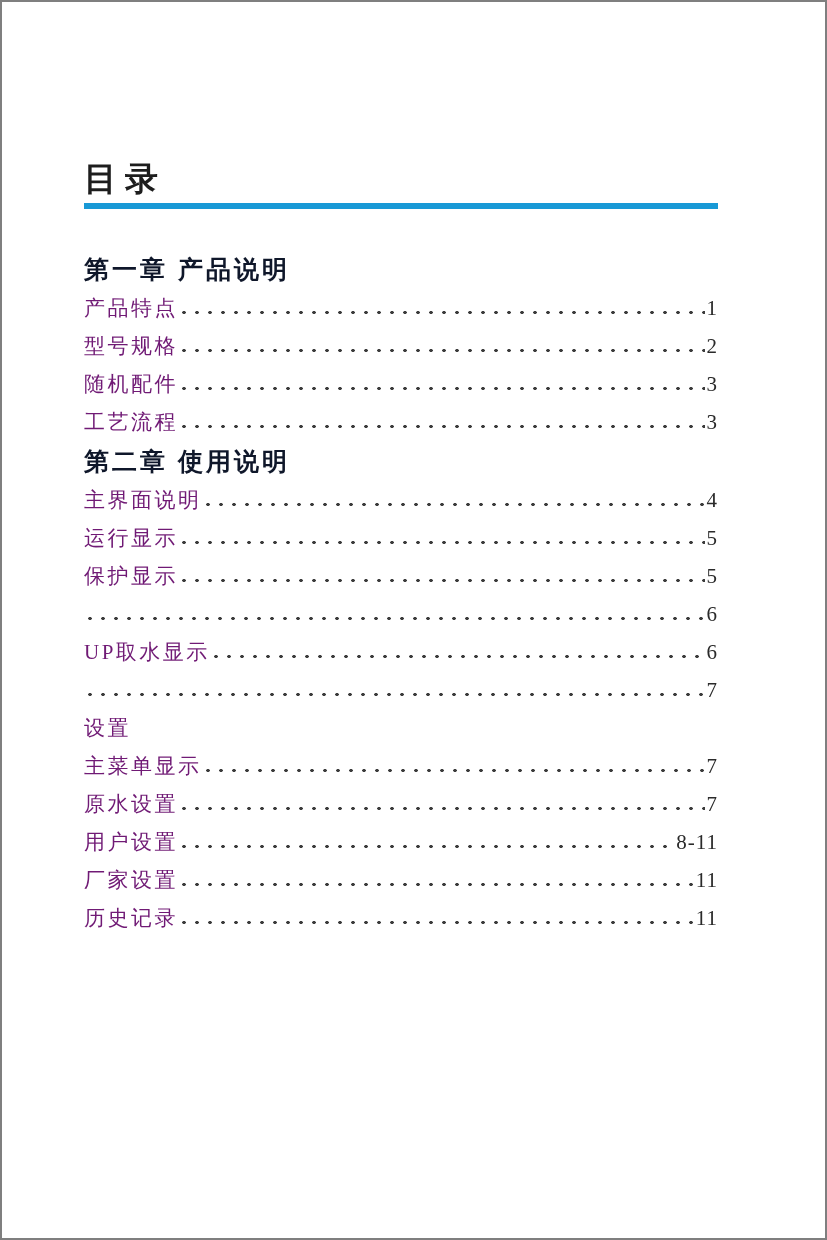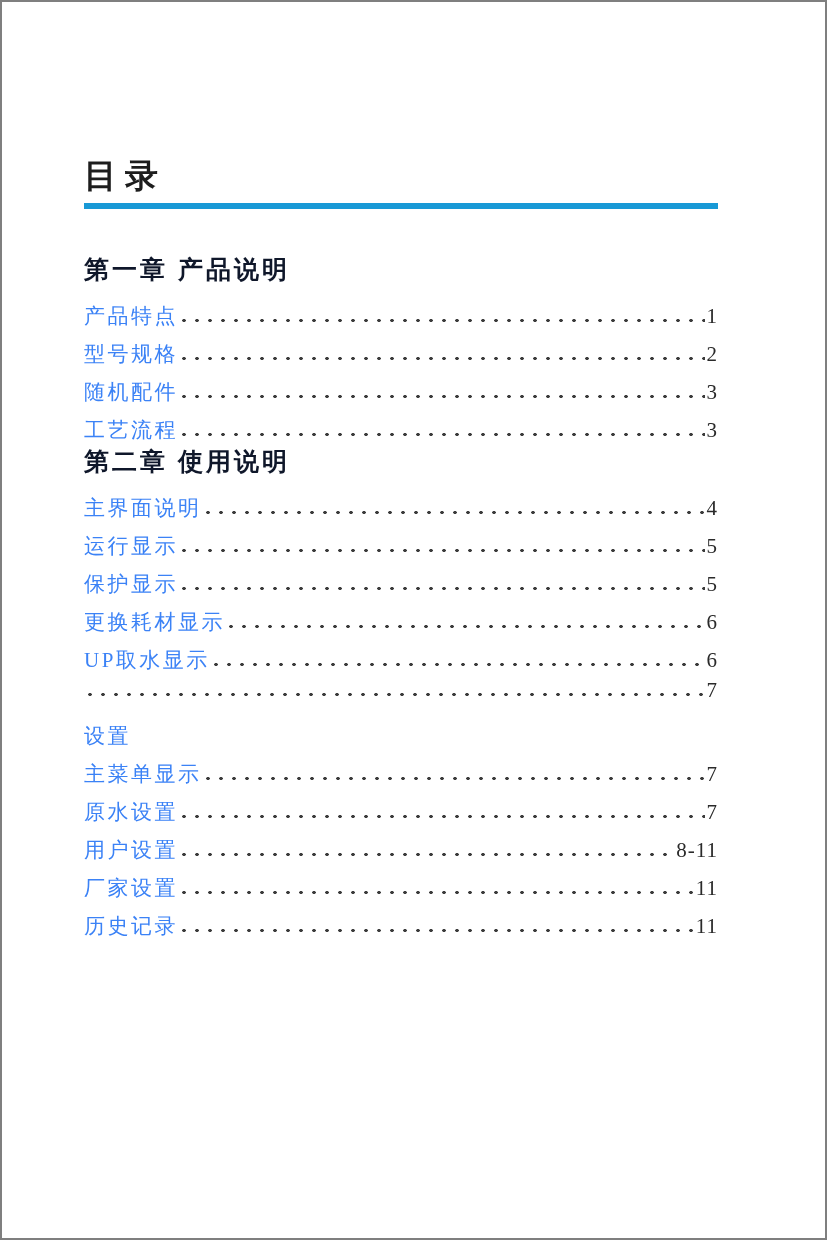--- a/index.html
+++ b/index.html
@@ -19,21 +19,21 @@
     color: #262626;
   }
   .content {
     position: absolute;
     left: 82px;
     top: 158px;
     width: 634px;
   }
   .toc-title {
     margin: 0;
-    font-family: Liberation Mono, monospace;
+    font-family: Liberation Serif, serif;
     font-weight: bold;
     font-size: 33px;
     line-height: 38px;
     letter-spacing: 8px;
     color: #1d1d1d;
   }
   .title-rule {
     height: 6px;
     margin-top: 5px;
     border: none;
@@ -54,22 +54,21 @@
   .toc-row {
     display: flex;
     align-items: baseline;
     height: 38px;
     font-size: 21px;
     line-height: 38px;
   }
   .toc-label {
     letter-spacing: 2.5px;
     white-space: nowrap;
-    color: #3b82f6;
-    margin-top: 8px;
+    color: #701a75;
   }
   .dot-leader {
     flex: 1;
     height: 5px;
     margin: 0 2px;
     background-image: radial-gradient(circle at 2px 2.5px, #3c3c3c 1.6px, transparent 1.9px);
     background-size: 13px 5px;
     background-repeat: repeat-x;
     background-position: 2px bottom;
   }
@@ -121,21 +120,20 @@
           <span class="toc-label">运行显示</span>
           <span class="dot-leader"></span>
           <span class="toc-page">5</span>
         </div>
         <div class="toc-row">
           <span class="toc-label">保护显示</span>
           <span class="dot-leader"></span>
           <span class="toc-page">5</span>
         </div>
         <div class="toc-row">
-          <span class="toc-label">更换耗材显示</span>
           <span class="dot-leader"></span>
           <span class="toc-page">6</span>
         </div>
         <div class="toc-row">
           <span class="toc-label">UP取水显示</span>
           <span class="dot-leader"></span>
           <span class="toc-page">6</span>
         </div>
         <div class="toc-row">
           <span class="dot-leader"></span>

